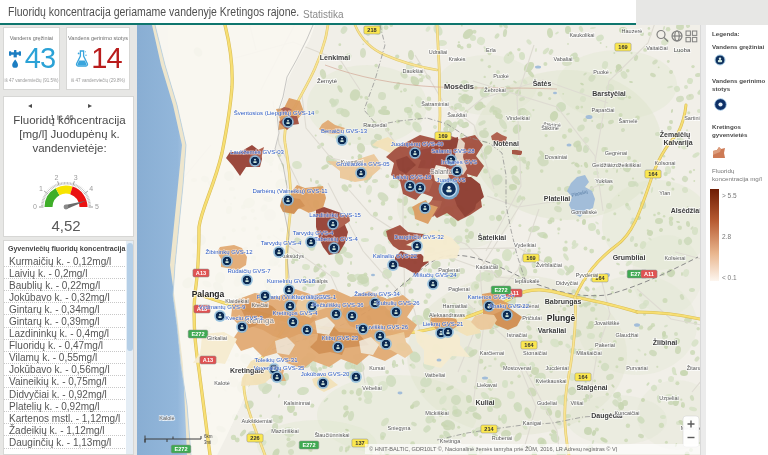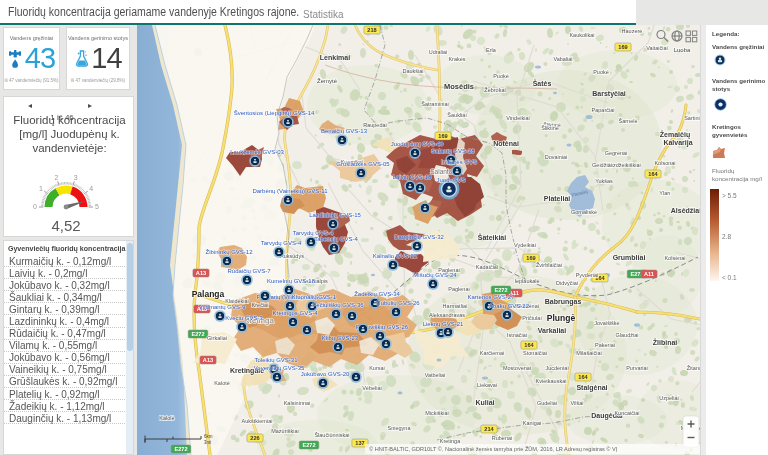--- a/index.html
+++ b/index.html
@@ -5,21 +5,21 @@
 html,body{width:768px;height:455px;overflow:hidden;font-family:"Liberation Sans",sans-serif;background:#e7e7e5}
 #hdr{position:absolute;left:0;top:0;width:636px;height:25px;background:#fff;border-bottom:2px solid #0f766e}
 #hdr .t1{position:absolute;left:8px;top:5px;font-size:12.5px;color:#4f4f4f;transform:scaleX(0.84);transform-origin:0 0;white-space:nowrap}
 #hdr .t2{position:absolute;left:303px;top:9px;font-size:10px;color:#8a8a8a}
 #left{position:absolute;left:0;top:25px;width:137px;height:430px;background:#e7e7e5}
 .card{position:absolute;background:#fff;border:1px solid #d7d7d5;text-align:center}
 #c1{left:3px;top:2px;width:57px;height:63px}
 #c2{left:66px;top:2px;width:64px;height:63px} .ct{font-size:5.5px;color:#6d6d6d;margin-top:7px;white-space:nowrap}
 .cv{display:flex;align-items:center;justify-content:center;margin-top:2px;height:30px}
 .cv .n1{font-size:29px;color:#2ba2d6;letter-spacing:-1px}
-.cv .n2{font-size:29px;color:#404040;letter-spacing:-1px}
+.cv .n2{font-size:29px;color:#b91c1c;letter-spacing:-1px}
 .cs{font-size:4.5px;color:#999;margin-top:5px;white-space:nowrap}
 #gpanel{position:absolute;left:3px;top:71px;width:131px;height:141px;background:#fff;border:1px solid #d7d7d5}
 #pager{position:absolute;left:0;top:4px;width:100%;font-size:8px;color:#4a4a4a}
 #gtitle{position:absolute;left:2px;top:16px;width:127px;text-align:center;font-size:11.5px;font-weight:normal;color:#4a4a4a;line-height:14px}
 #gsvg{position:absolute;left:0px;top:50px}
 #lpanel{position:absolute;left:3px;top:215px;width:131px;height:215px;background:#fff;border:1px solid #d7d7d5;overflow:hidden;text-align:left}
 #lhead{font-size:7.3px;font-weight:bold;color:#444;padding:3px 0 2px 4px;white-space:nowrap;transform:scaleX(0.97);transform-origin:0 0}
 .li{font-size:10px;color:#555;padding:1.5px 0 1.5px 5px;border-bottom:1px dotted #c8c8c8;white-space:nowrap;height:12.1px;line-height:10px;box-sizing:border-box}
 #lscroll{position:absolute;right:0px;top:0px;width:7px;height:215px;background:#e4edf5}
 #lthumb{position:absolute;right:0.5px;top:2px;width:6px;height:108px;background:#b5cfe7;border-radius:3px}
@@ -1798,30 +1798,32 @@
           <text x="93.0" y="62.2" font-size="7" fill="#9a9a9a" text-anchor="middle">5</text>
           <path d="M61.3,57.9 L82.1,53.8 L62.7,62.1 Z" fill="#6b6b6b"></path>
           <circle cx="62" cy="60" r="2.4" fill="#8a8a8a"></circle>
           <text x="62" y="84" font-size="15" fill="#5a5a5a" text-anchor="middle">4,52</text>
         </svg></div>
  </div>
  <div class="card" id="lpanel">
    <div id="lhead">Gyvenviečių fluoridų koncentracija:</div>
    <div class="li">Kurmaičių k. - 0,12mg/l</div>
       <div class="li">Laivių k. - 0,2mg/l</div>
+      <div class="li">Baublių k. - 0,22mg/l</div>
       <div class="li">Jokūbavo k. - 0,32mg/l</div>
-      <div class="li">Šaukliai k. - 0,34mg/l</div>
+      <div class="li">Gintarų k. - 0,34mg/l</div>
       <div class="li">Gintarų k. - 0,39mg/l</div>
       <div class="li">Lazdininkų k. - 0,4mg/l</div>
-      <div class="li">Rūdaičių k. - 0,47mg/l</div>
+      <div class="li">Fluoridų k. - 0,47mg/l</div>
       <div class="li">Vilamų k. - 0,55mg/l</div>
       <div class="li">Jokūbavo k. - 0,56mg/l</div>
       <div class="li">Vaineikių k. - 0,75mg/l</div>
-      <div class="li">Grūšlaukės k. - 0,92mg/l</div>
+      <div class="li">Didvyčiai k. - 0,92mg/l</div>
       <div class="li">Platelių k. - 0,92mg/l</div>
+      <div class="li">Kartenos mstl. - 1,12mg/l</div>
       <div class="li">Žadeikių k. - 1,12mg/l</div>
       <div class="li">Dauginčių k. - 1,13mg/l</div>
    <div id="lscroll">
         <div id="lthumb"></div>
       </div>
  </div>
 </div>
 <div id="legend">
  <div style="position:absolute;left:6px;top:5px" class="lt">Legenda:</div>
  <div style="position:absolute;left:6px;top:18px" class="lt">Vandens gręžiniai</div>

